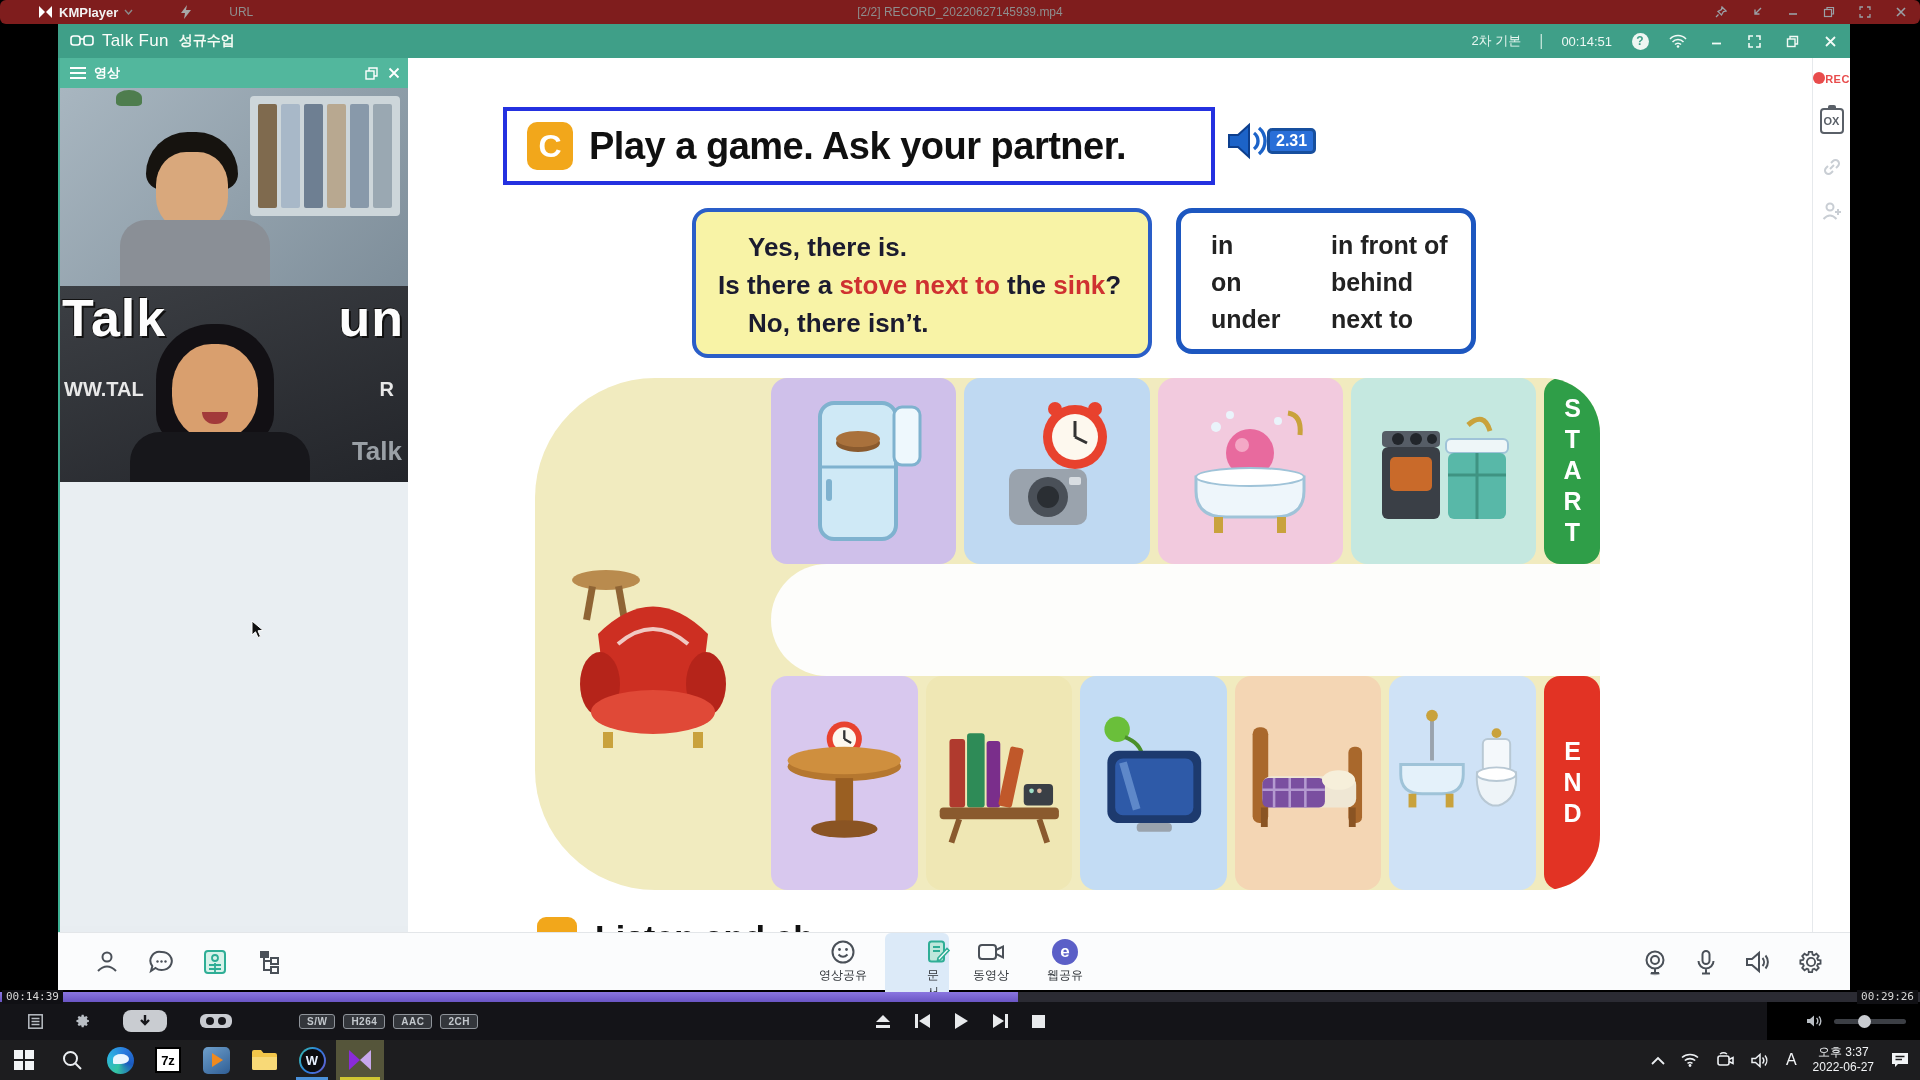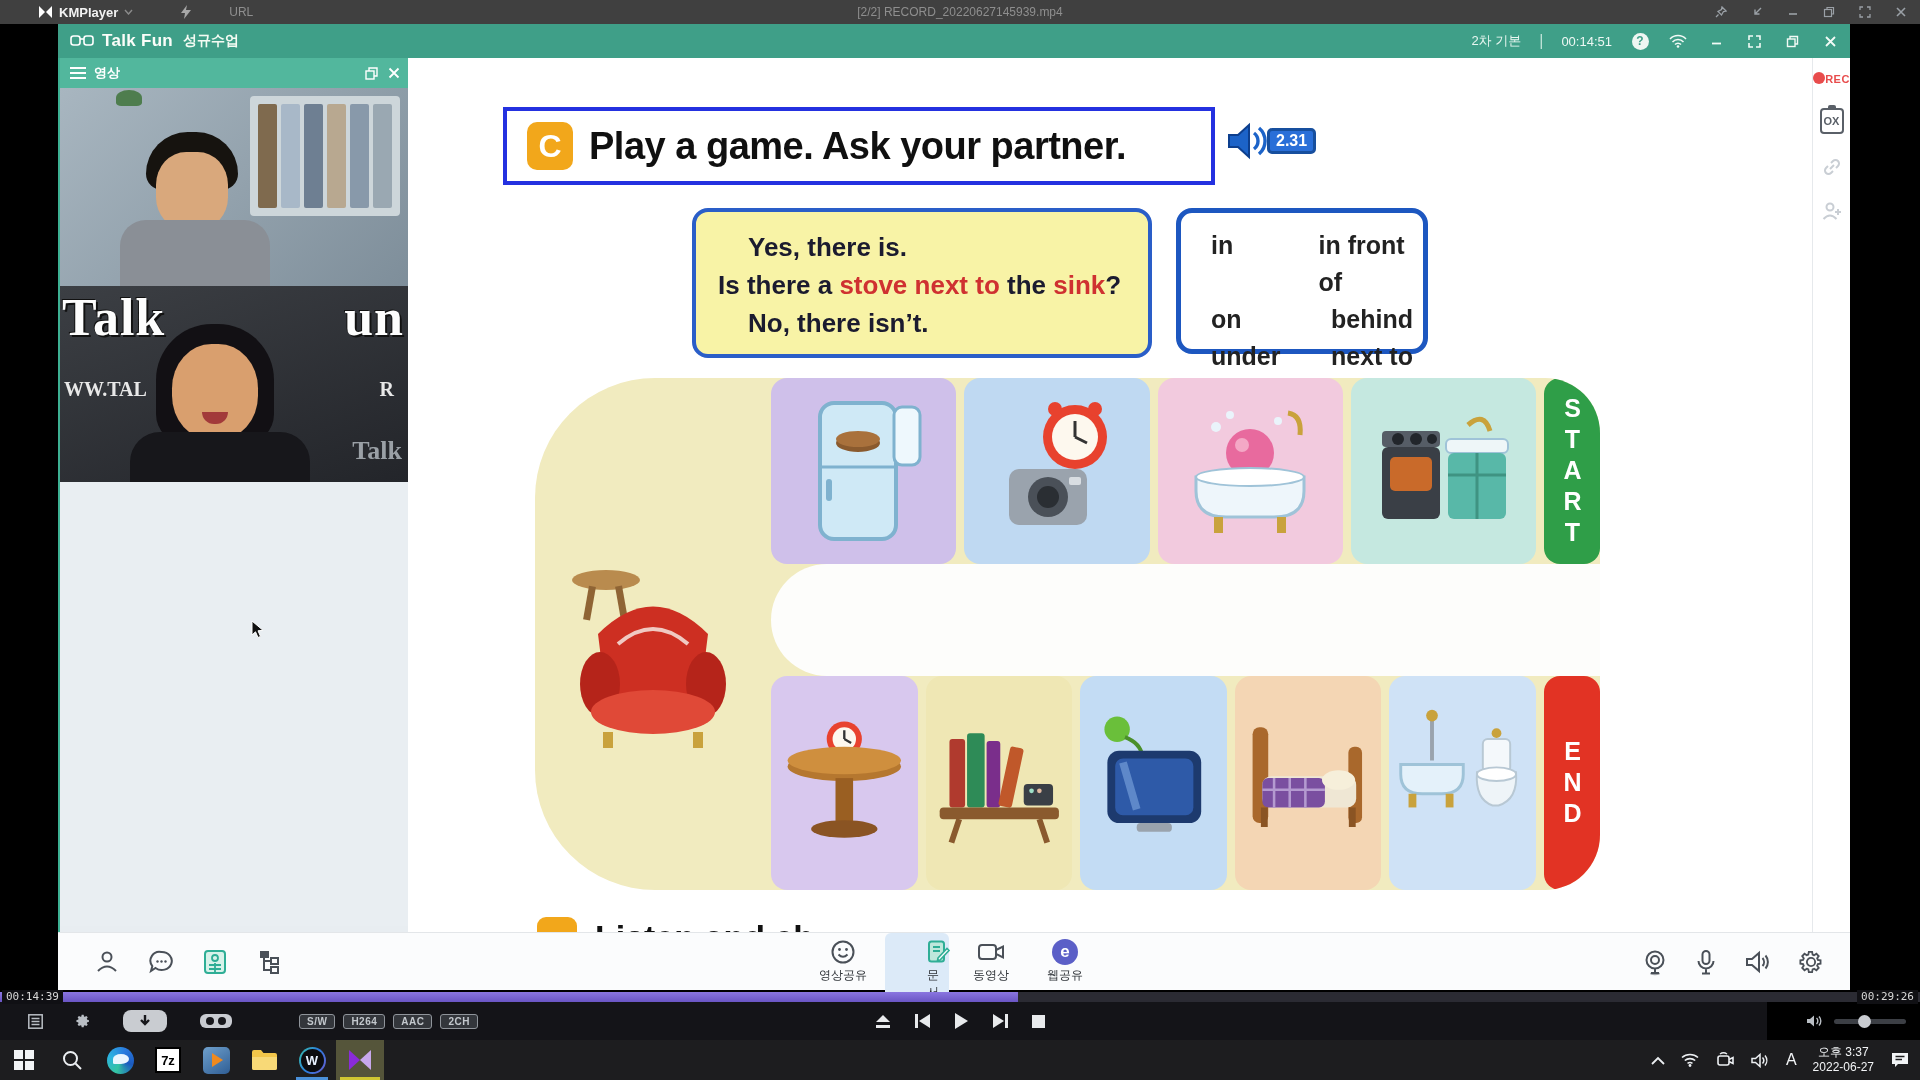--- a/index.html
+++ b/index.html
@@ -2,57 +2,57 @@
 <html><head>
 <meta charset="utf-8">
 <style>
   * { margin:0; padding:0; box-sizing:border-box; }
   html,body { width:1920px; height:1080px; overflow:hidden; background:#000;
     font-family:"Liberation Sans", sans-serif; }
   .screen { position:relative; width:1920px; height:1080px; background:#000; }
 
   
   .km-titlebar { position:absolute; left:0; top:0; width:1920px; height:24px;
-    background:#404040; display:flex; align-items:center; color:#b9b9b9; font-size:12px; }
+    background:#7f1d1d; display:flex; align-items:center; color:#b9b9b9; font-size:12px;border-radius:6px; }
   .km-logo { margin-left:38px; display:flex; align-items:center; gap:2px; }
   .km-appname { font-weight:bold; color:#f2f2f2; margin-left:6px; font-size:13px; }
   .km-chev { color:#8b8b8b; margin-left:6px; font-size:10px; }
   .km-bolt { margin-left:48px; color:#a7a7a7; }
   .km-url { margin-left:38px; color:#8f8f8f; font-size:12px; }
   .km-title-center { position:absolute; left:0; right:0; text-align:center;
     color:#8e8e8e; font-size:12px; pointer-events:none; }
   .km-winbtns { position:absolute; right:8px; top:0; height:24px; display:flex; align-items:center; gap:14px; color:#9aa0a6; }
   .km-winbtns .wbtn { width:22px; height:18px; display:flex; align-items:center; justify-content:center; }
 
   
   .km-video { position:absolute; left:0; top:24px; width:1920px; height:968px; background:#000; }
 
   
   .tf-window { position:absolute; left:58px; top:0; width:1792px; height:966px; background:#fff; }
   .tf-header { position:absolute; left:0; top:0; width:1792px; height:34px; background:#3f9f88;
     display:flex; align-items:center; color:#eef8f4; }
   .tf-logo { margin-left:12px; }
-  .tf-title { font-size:17px; font-weight:bold; color:#fbfdf9; margin-left:8px; letter-spacing:.3px;}
+  .tf-title { font-size:17px; font-weight:normal; color:#fbfdf9; margin-left:8px; letter-spacing:.3px;}
   .tf-class { font-size:14px; font-weight:bold; color:#f4fbf3; margin-left:10px; }
   .tf-head-right { position:absolute; right:10px; top:0; height:34px; display:flex; align-items:center; gap:18px; }
   .tf-session { font-size:13px; color:#e8f6f0; }
   .tf-sep { color:#bfe2d6; }
   .tf-timer { font-size:13px; color:#eef8f4; }
   .tf-hicon { width:20px; height:20px; display:flex; align-items:center; justify-content:center; color:#f2faf6; }
   .help-bubble { width:17px; height:17px; border-radius:50%; background:#eef6f2; color:#3f9f88;
     font-size:12px; font-weight:bold; display:flex; align-items:center; justify-content:center; }
 
   
   .tf-sidebar { position:absolute; left:0; top:34px; width:350px; height:898px; background:#e8edf1;
     border-left:2px solid #3db093; border-bottom:2px solid #3db093; }
   .cam-header { height:30px; background:#52b79d; display:flex; align-items:center; color:#fff; }
   .cam-header .hmb { margin-left:10px; }
   .cam-title { font-size:13px; font-weight:bold; margin-left:8px; }
   .cam-header-right { margin-left:auto; margin-right:8px; display:flex; gap:10px; align-items:center; }
-  .cam { position:relative; width:100%; overflow:hidden;font-family:Liberation Serif, serif; }
+  .cam { position:relative; width:100%; overflow:hidden; }
   .cam-boy { height:198px; background:linear-gradient(135deg,#a8b6c0,#7e8e9a); }
   .boy-shelf { position:absolute; right:8px; top:8px; width:150px; height:120px; background:#cdd6da; border-radius:4px; display:flex; gap:4px; padding:8px; }
   .boy-shelf i { flex:1; border-radius:2px; }
   .plant { position:absolute; left:56px; top:2px; width:26px; height:16px; background:#4e7d4e; border-radius:50% 50% 20% 20%; }
   .boy-hair { position:absolute; left:86px; top:44px; width:92px; height:58px; background:#16130f; border-radius:46px 46px 18px 18px; }
   .boy-face { position:absolute; left:96px; top:64px; width:72px; height:78px; background:#d9a87c; border-radius:42%; }
   .boy-body { position:absolute; left:60px; top:132px; width:150px; height:70px; background:#8a8f96; border-radius:26px 26px 0 0; }
   .cam-teacher { height:196px; background:linear-gradient(160deg,#3c3f44,#23252a); color:#fff; }
   .bk-big { position:absolute; top:2px; font-size:52px; font-weight:bold; color:#fdfdfd;
     text-shadow:2px 2px 0 #111, -1px -1px 0 #111; letter-spacing:1px; }
@@ -86,21 +86,21 @@
   .audio-group { position:absolute; left:817px; top:62px; display:flex; align-items:center; }
   .audio-badge { background:#2a6fd8; border:3px solid #174f9e; border-radius:5px; color:#fff;
     font-size:16px; font-weight:bold; padding:1px 6px; margin-left:-4px; }
 
   .yellow-box { position:absolute; left:284px; top:150px; width:460px; height:150px; background:#f8f3a6;
     border:4px solid #2a5ec8; border-radius:16px; padding:16px 0 0 22px; }
   .yb-line { font-size:26px; font-weight:bold; color:#1b1b2f; line-height:38px; white-space:nowrap; }
   .yb-line.indent { padding-left:30px; }
   .red-word { color:#cf3131; }
 
-  .white-box { position:absolute; left:768px; top:150px; width:252px; height:146px; background:#fff;
+  .white-box { position:absolute; left:768px; top:150px; width:300px; height:146px; background:#fff;
     border:5px solid #1d57c0; border-radius:16px; padding:14px 0 0 30px; }
   .wb-row { display:flex; font-size:25px; font-weight:bold; color:#222; line-height:37px; }
   .wb-c1 { width:120px; }
 
   
   .board { position:absolute; left:127px; top:320px; width:1065px; height:512px; background:#f1ebbf;
     border-radius:120px 55px 55px 120px; overflow:hidden; }
   .board-left { position:absolute; left:0; top:0; width:236px; height:512px; display:flex; align-items:center; justify-content:center; }
   .board-row { position:absolute; left:236px; right:0; display:flex; gap:8px; }
   .row-top { top:0; height:186px; }

